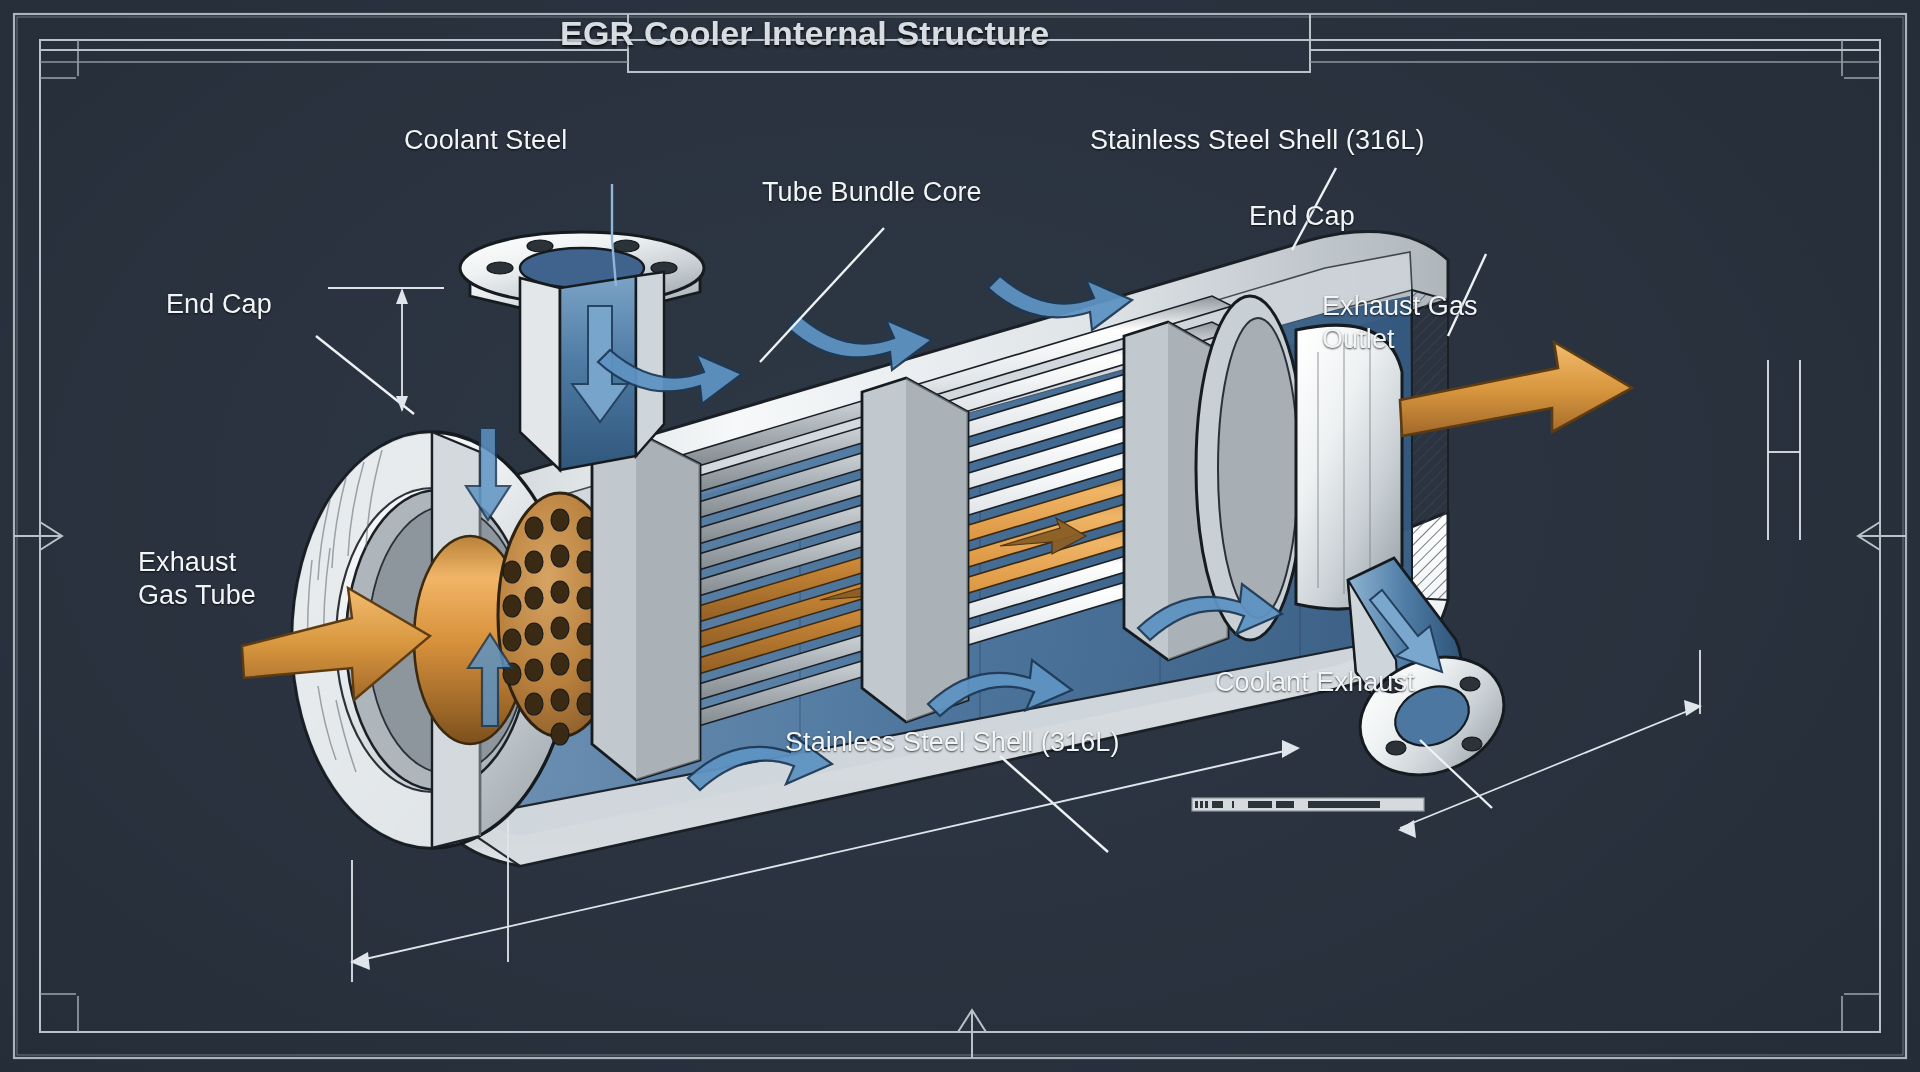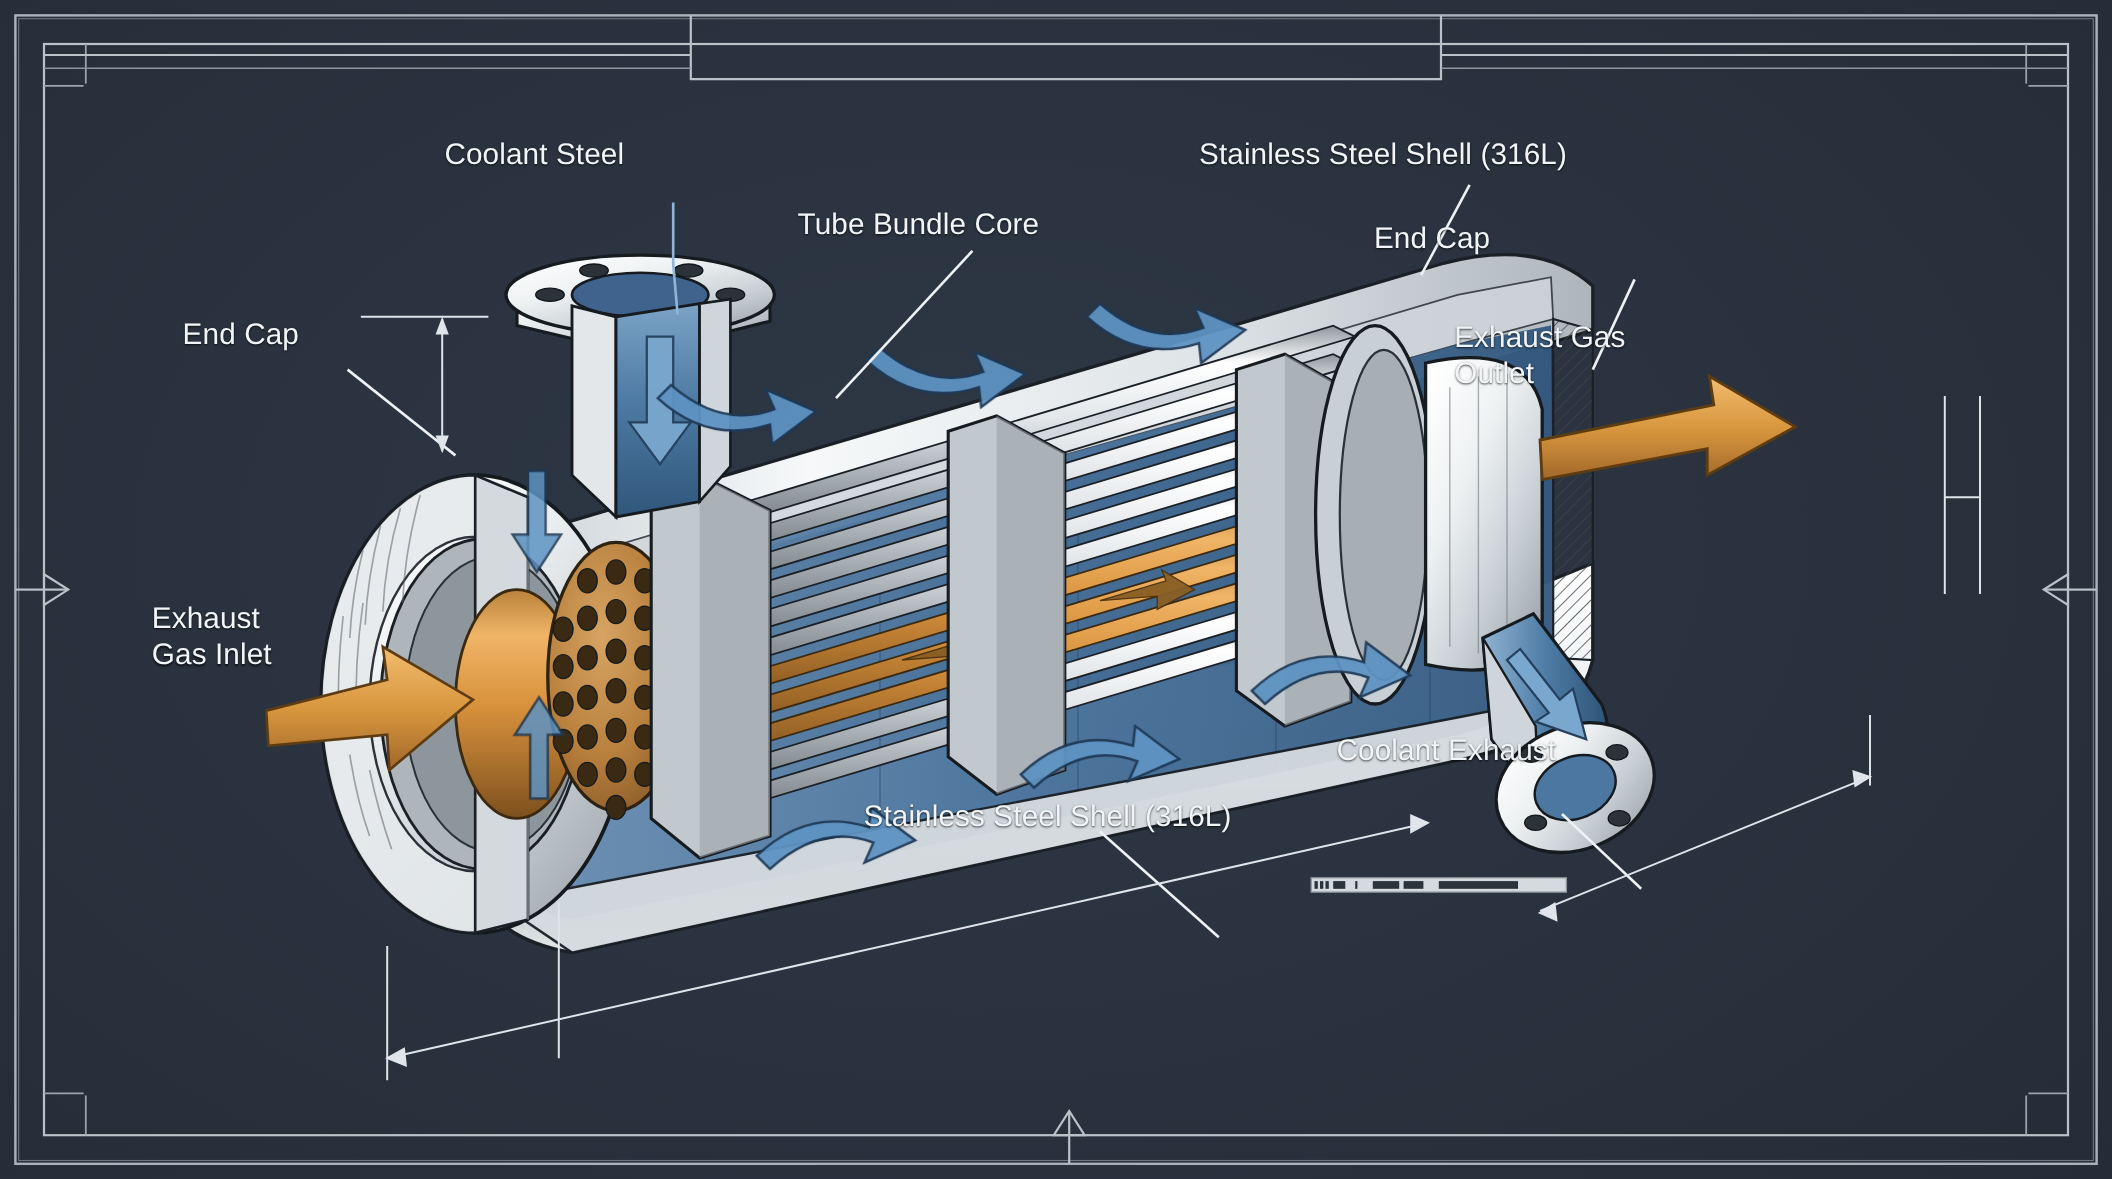--- a/index.html
+++ b/index.html
@@ -395,34 +395,35 @@
         <rect x="1205" y="801" width="3" height="7"></rect>
         <rect x="1212" y="801" width="11" height="7"></rect>
         <rect x="1232" y="801" width="2" height="7"></rect>
         <rect x="1248" y="801" width="24" height="7"></rect>
         <rect x="1276" y="801" width="18" height="7"></rect>
         <rect x="1308" y="801" width="72" height="7"></rect>
       </g>
     </g>
   </svg>
 
+  <div class="title-text" style="left:560px; top:14px;">EGR Cooler Internal Structure</div>
 
   <div class="lbl" style="left:404px; top:124px;">Coolant Steel</div>
 
-  <div class="lbl" style="left:725px; top:176px;margin-top:12px;">Tube Bundle Core</div>
+  <div class="lbl" style="left:762px; top:176px;">Tube Bundle Core</div>
 
   <div class="lbl" style="left:1090px; top:124px;">Stainless Steel Shell (316L)</div>
 
   <div class="lbl" style="left:1249px; top:200px;">End Cap</div>
 
   <div class="lbl" style="left:1322px; top:260px;margin-top:30px;">Exhaust Gas
 Outlet</div>
 
   <div class="lbl" style="left:166px; top:288px;">End Cap</div>
 
   <div class="lbl" style="left:138px; top:546px;">Exhaust
-Gas Inlet</div>
+Gas Tube</div>
 
   <div class="lbl" style="left:1215px; top:666px;">Coolant Exhaust</div>
 
   <div class="lbl" style="left:785px; top:726px;">Stainless Steel Shell (316L)</div>
 
 </div>
 
 </body></html>

